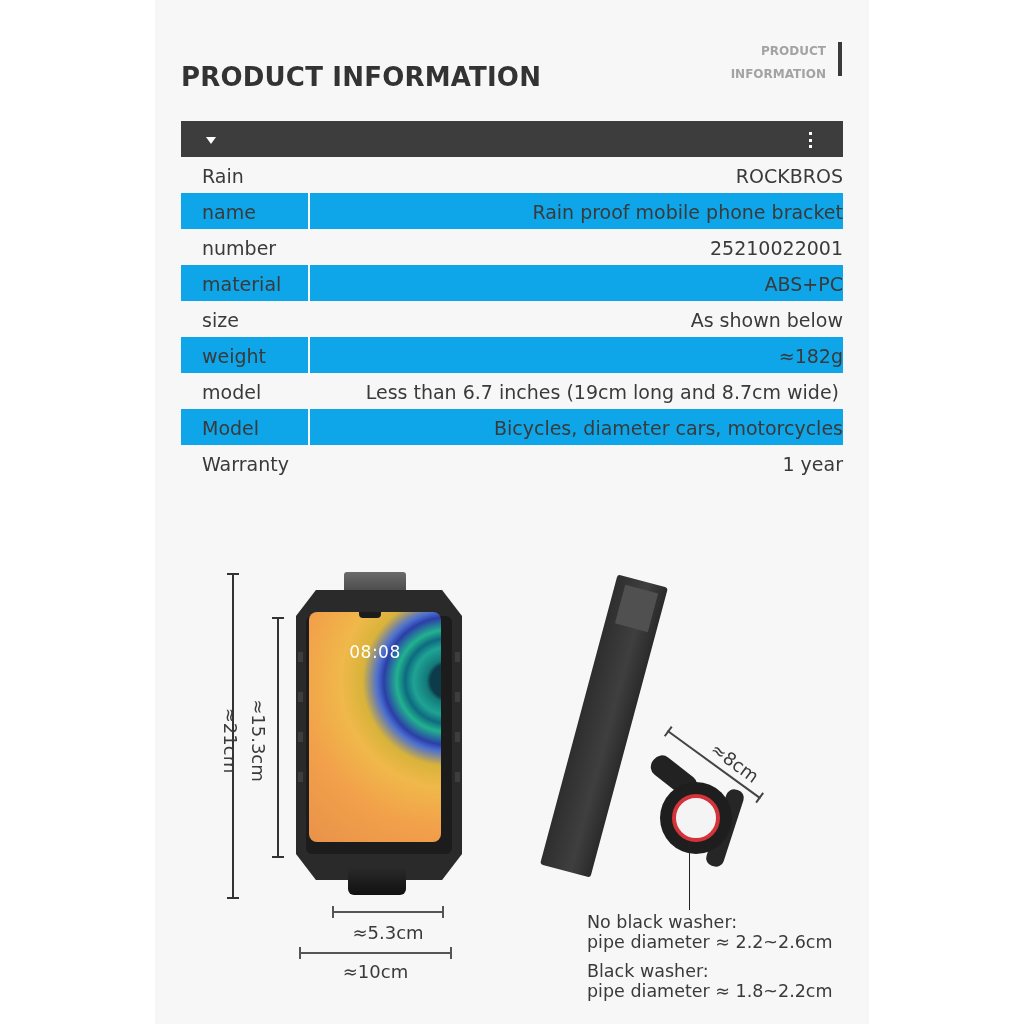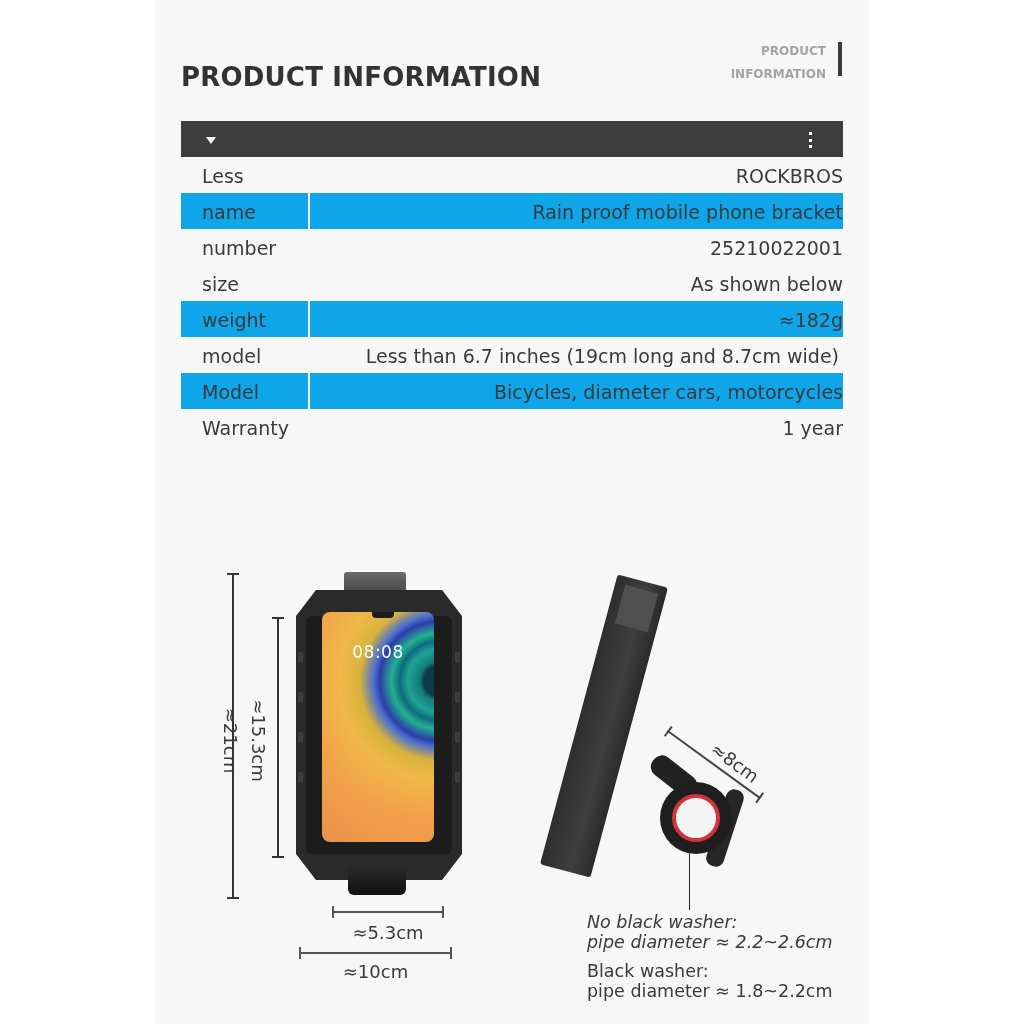--- a/index.html
+++ b/index.html
@@ -35,21 +35,21 @@
     .dim-text { position: absolute; font-family: "DejaVu Sans", sans-serif; font-size: 18px; color: #3a3a3a; white-space: nowrap; }
     .rot { transform-origin: center center; transform: rotate(90deg); }
 
     .note { position: absolute; left: 587px; font-family: "DejaVu Sans", sans-serif; font-size: 17.5px; line-height: 20px; color: #3a3a3a; white-space: nowrap; }
 
     
     .holder { position: absolute; left: 296px; top: 572px; width: 166px; height: 325px; }
     .clip-top { position: absolute; left: 48px; top: 0; width: 62px; height: 30px; background: linear-gradient(#6b6b6b, #3a3a3a); border-radius: 3px 3px 0 0; }
     .case { position: absolute; left: 0; top: 18px; width: 166px; height: 290px; background: #2a2a2a; clip-path: polygon(12% 0, 88% 0, 100% 9%, 100% 91%, 88% 100%, 12% 100%, 0 91%, 0 9%); }
     .case-inner { position: absolute; left: 10px; top: 26px; width: 146px; height: 238px; background: #1c1c1c; border-radius: 6px; }
-    .screen { position: absolute; left: 26px; top: 40px; width: 112px; height: 230px; border-radius: 8px; overflow: hidden;
+    .screen { position: absolute; left: 13px; top: 40px; width: 132px; height: 230px; border-radius: 8px; overflow: hidden;
       background:
         radial-gradient(circle at 105% 30%, #0d3b4a 0 8%, #137a7a 10%, #1fa394 16%, #0e6a80 20%, #22b28f 24%, #2c3ea8 30%, #4b6fd0 33%, #d8b33a 40%, #f0b84a 50%, #f2a04a 70%, #e8924a 100%); }
     .notch { position: absolute; left: 50px; top: 0; width: 22px; height: 6px; background: #1c1c1c; border-radius: 0 0 4px 4px; }
     .time { position: absolute; left: 0; width: 100%; top: 30px; text-align: center; font-family: "DejaVu Sans", sans-serif; font-size: 17px; color: #ffffff; letter-spacing: 0.5px; }
     .clip-bot { position: absolute; left: 52px; top: 295px; width: 58px; height: 28px; background: linear-gradient(#2a2a2a, #111); border-radius: 0 0 6px 6px; }
     .ridge { position: absolute; width: 5px; height: 10px; background: #3d3d3d; }
 
     
     .side { position: absolute; left: 520px; top: 572px; width: 270px; height: 325px; }
     .side-case { position: absolute; left: 58px; top: 4px; width: 52px; height: 300px; background: linear-gradient(90deg, #2e2e2e, #3f3f3f 60%, #2a2a2a); transform: rotate(15deg); transform-origin: 50% 50%; border-radius: 3px; }
@@ -79,30 +79,34 @@
   <div class="thead">
     <div class="tri"></div>
     <div class="dots">
         <span></span>
         <span></span>
         <span></span>
       </div>
   </div>
 
   <div class="row">
-    <div class="lbl">Less</div>
+    <div class="lbl">Rain</div>
     <div class="val">ROCKBROS</div>
   </div>
   <div class="row shade">
     <div class="lbl">name</div>
     <div class="val">Rain proof mobile phone bracket</div>
   </div>
   <div class="row">
     <div class="lbl">number</div>
     <div class="val">25210022001</div>
+  </div>
+  <div class="row shade">
+    <div class="lbl">material</div>
+    <div class="val">ABS+PC</div>
   </div>
   <div class="row">
     <div class="lbl">size</div>
     <div class="val">As shown below</div>
   </div>
   <div class="row shade">
     <div class="lbl">weight</div>
     <div class="val">≈182g</div>
   </div>
   <div class="row wide">
@@ -153,20 +157,20 @@
   <div class="side-case"></div>
   <div class="mount-arm"></div>
   <div class="clamp-lever"></div>
   <div class="clamp"></div>
   <div class="clamp-ring"></div>
 </div>
 <div class="dim-diag"></div>
 <div class="dim-text" style="left:708px; top:752px; transform: rotate(36deg);">≈8cm</div>
 <div class="pointer"></div>
 
-<div class="note" style="top:912px;font-style:italic;">
+<div class="note" style="top:912px;">
   <div>No black washer:</div>
   <div>pipe diameter ≈ 2.2~2.6cm</div>
 </div>
 <div class="note" style="top:961px;">
   <div>Black washer:</div>
   <div>pipe diameter ≈ 1.8~2.2cm</div>
 </div>
 
 </body></html>

